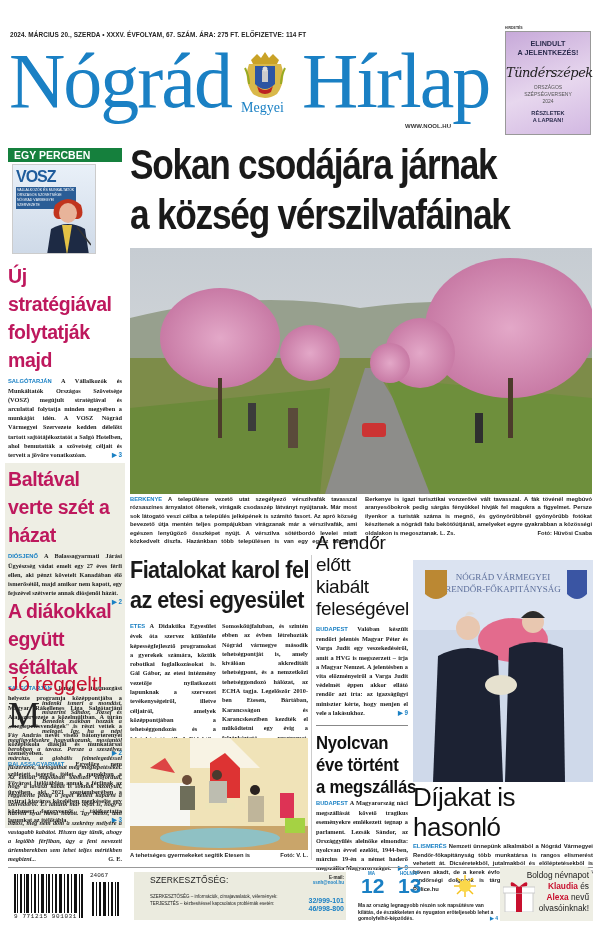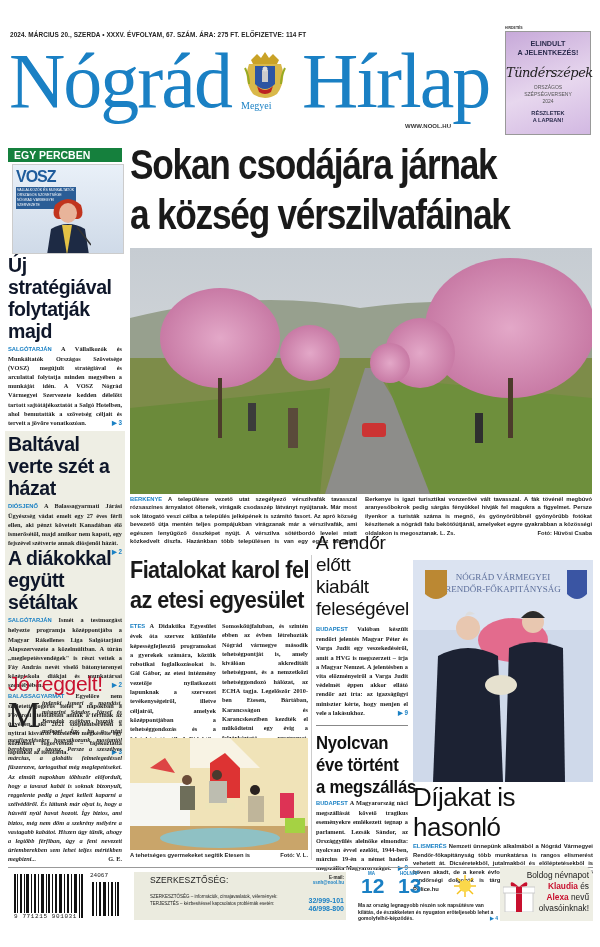--- a/index.html
+++ b/index.html
@@ -3,37 +3,37 @@
 <meta charset="utf-8">
 <style>
 *{box-sizing:border-box;margin:0;padding:0}
 body{width:600px;height:947px;background:#fff;position:relative;overflow:hidden;font-family:"Liberation Sans",sans-serif;color:#1a1a1a}
 .abs{position:absolute}
 .dateline{left:10px;top:31px;font-size:6.4px;font-weight:bold;letter-spacing:.1px;color:#222}
 .mast{top:42px;font-family:"Liberation Serif",serif;color:#1a80c4;font-size:78px;line-height:78px;letter-spacing:-2px}
 .mast1{left:9px}
 .mast2{left:302px}
 .crest{left:243px;top:50px;width:44px;height:52px}
-.megyei{left:241px;top:100px;font-family:"Liberation Serif",serif;color:#1a80c4;font-size:10px}
+.megyei{left:241px;top:100px;font-family:"Liberation Serif",serif;color:#1a80c4;font-size:14px}
 .www{left:405px;top:123px;font-size:6px;font-weight:bold;color:#333}
 .sponsor{left:505px;top:26px;font-size:3.5px;font-weight:bold;color:#333}
 .ad{left:505px;top:31px;width:86px;height:104px;background:linear-gradient(160deg,#c7a9d9,#e7d7ee 55%,#d2b8e2);border:1px solid #999;text-align:center;color:#2b2b4d;font-size:5.6px}
 .ad .t1{font-weight:bold;font-size:7.2px;margin-top:8px;line-height:8.5px}
 .ad .script{font-family:"DejaVu Serif",serif;font-style:italic;font-size:13px;margin-top:8px;color:#222;letter-spacing:-.5px}
 .ad .t2{font-size:5px;line-height:7px;margin-top:4px;color:#555}
 .ad .t3{font-weight:bold;font-size:5.6px;margin-top:5px;line-height:7px}
 
 
 .leftcol{left:8px;top:148px;width:114px}
 .kicker{background:#15803d;color:#fff;font-weight:bold;font-size:10.5px;padding:1px 6px;height:14px;line-height:12px}
-.photo1{width:112px;height:90px;margin:2px 0 0 4px;background:linear-gradient(#e9f0f8,#cfdae8);position:relative;overflow:hidden;border:1px solid #ccc}
+.photo1{width:84px;height:90px;margin:2px 0 8px 4px;background:linear-gradient(#e9f0f8,#cfdae8);position:relative;overflow:hidden;border:1px solid #ccc}
 .vosz{position:absolute;left:3px;top:3px;font-weight:bold;color:#1f5c9c;font-size:16px;letter-spacing:-1px}
 .vsub{position:absolute;left:3px;top:22px;font-size:3.5px;color:#fff;background:#2a5d96;padding:1px;width:60px;line-height:5px}
 .woman{position:absolute;left:32px;top:32px;width:46px;height:58px}
-.sideh{font-size:19.5px;line-height:22px;letter-spacing:-.4px;color:#0f172a;margin-top:0}
+.sideh{font-size:19.5px;line-height:28px;letter-spacing:-.4px;color:#be185d;margin-top:0}
 .sidebody{font-family:"Liberation Serif",serif;font-weight:bold;font-size:6.3px;line-height:9.1px;color:#222;text-align:justify;margin-top:2px}
 .loc{color:#1a80c4;font-family:"Liberation Sans",sans-serif;font-weight:bold;font-size:5.8px}
 .ref{color:#1a80c4;font-weight:bold;font-family:"Liberation Sans",sans-serif;float:right}
 .greybox{background:#eeeee4;padding:2px 3px 4px 3px;margin:4px -3px 0 -3px}
 
 .jorreg{left:8px;top:672px;width:114px}
 .jorreg h3{color:#c8102e;font-weight:normal;font-size:21px;line-height:24px;letter-spacing:-.3px}
 .jorbody{font-family:"Liberation Serif",serif;font-style:italic;font-weight:bold;font-size:6.3px;line-height:9.2px;color:#222;text-align:justify;margin-top:2px}
 .dropcap{float:left;font-size:36px;line-height:30px;font-style:normal;font-weight:normal;margin:2px 2px 0 0}
 .divider{height:1px;background:#888}

